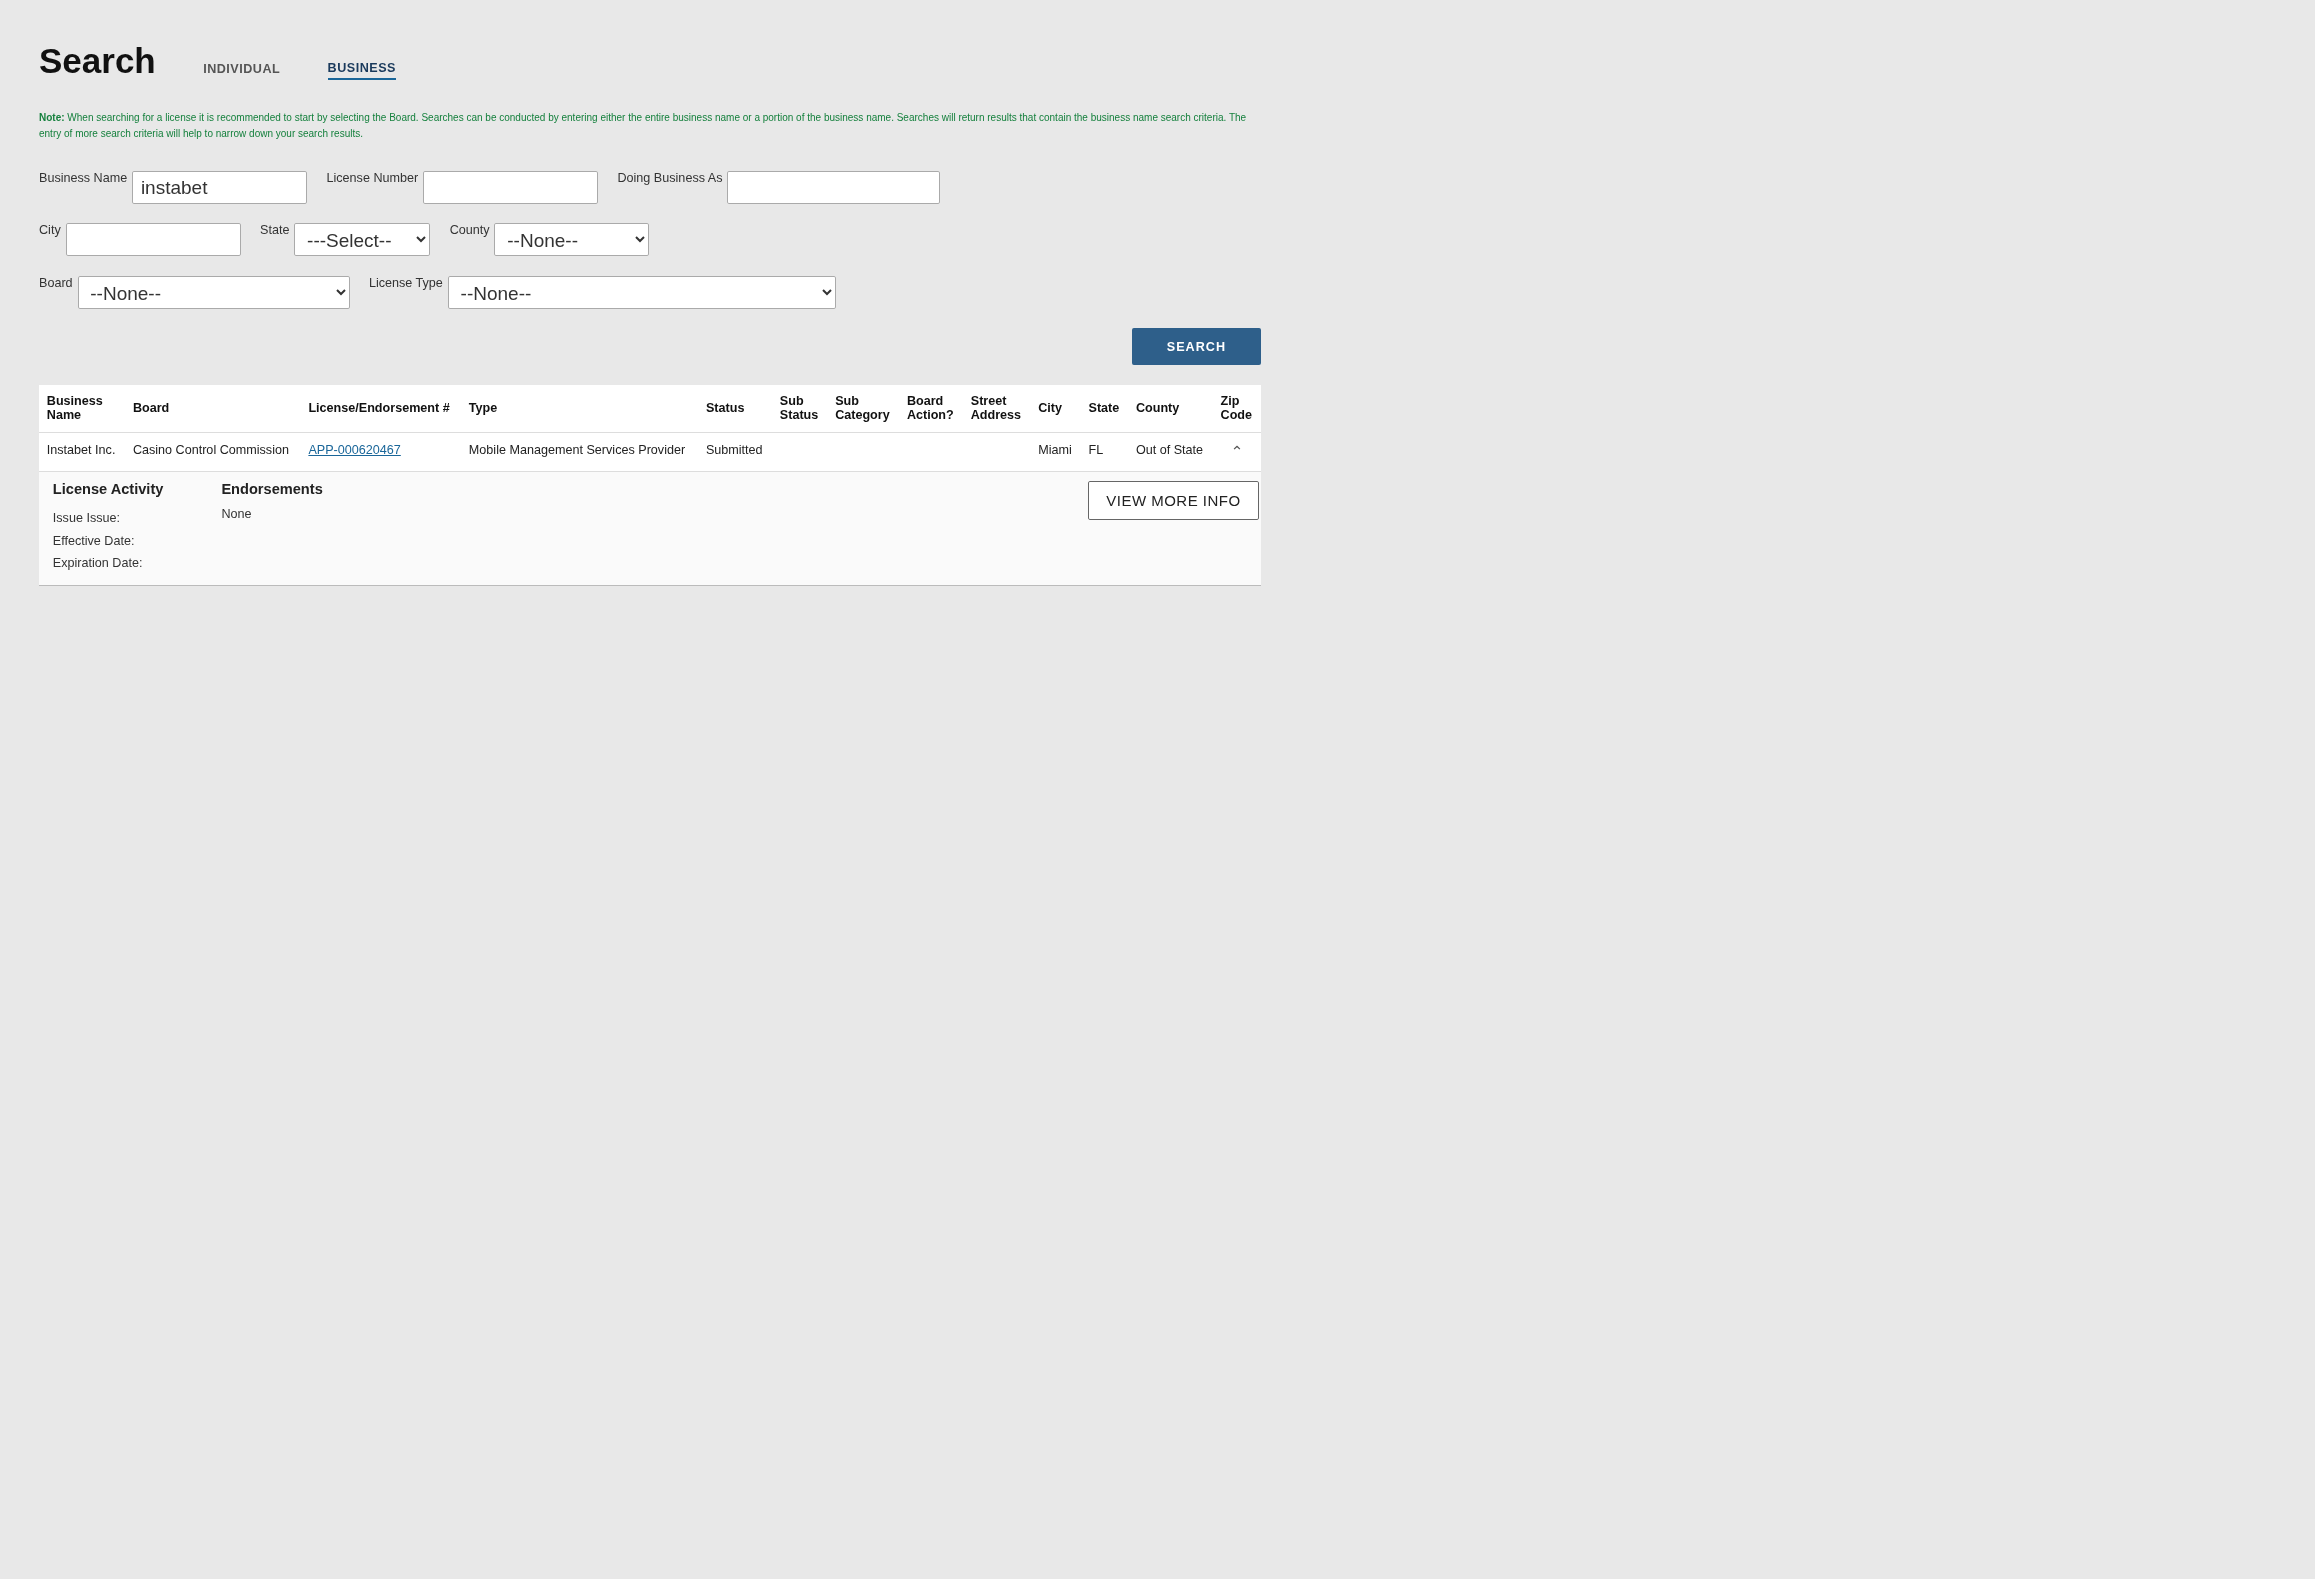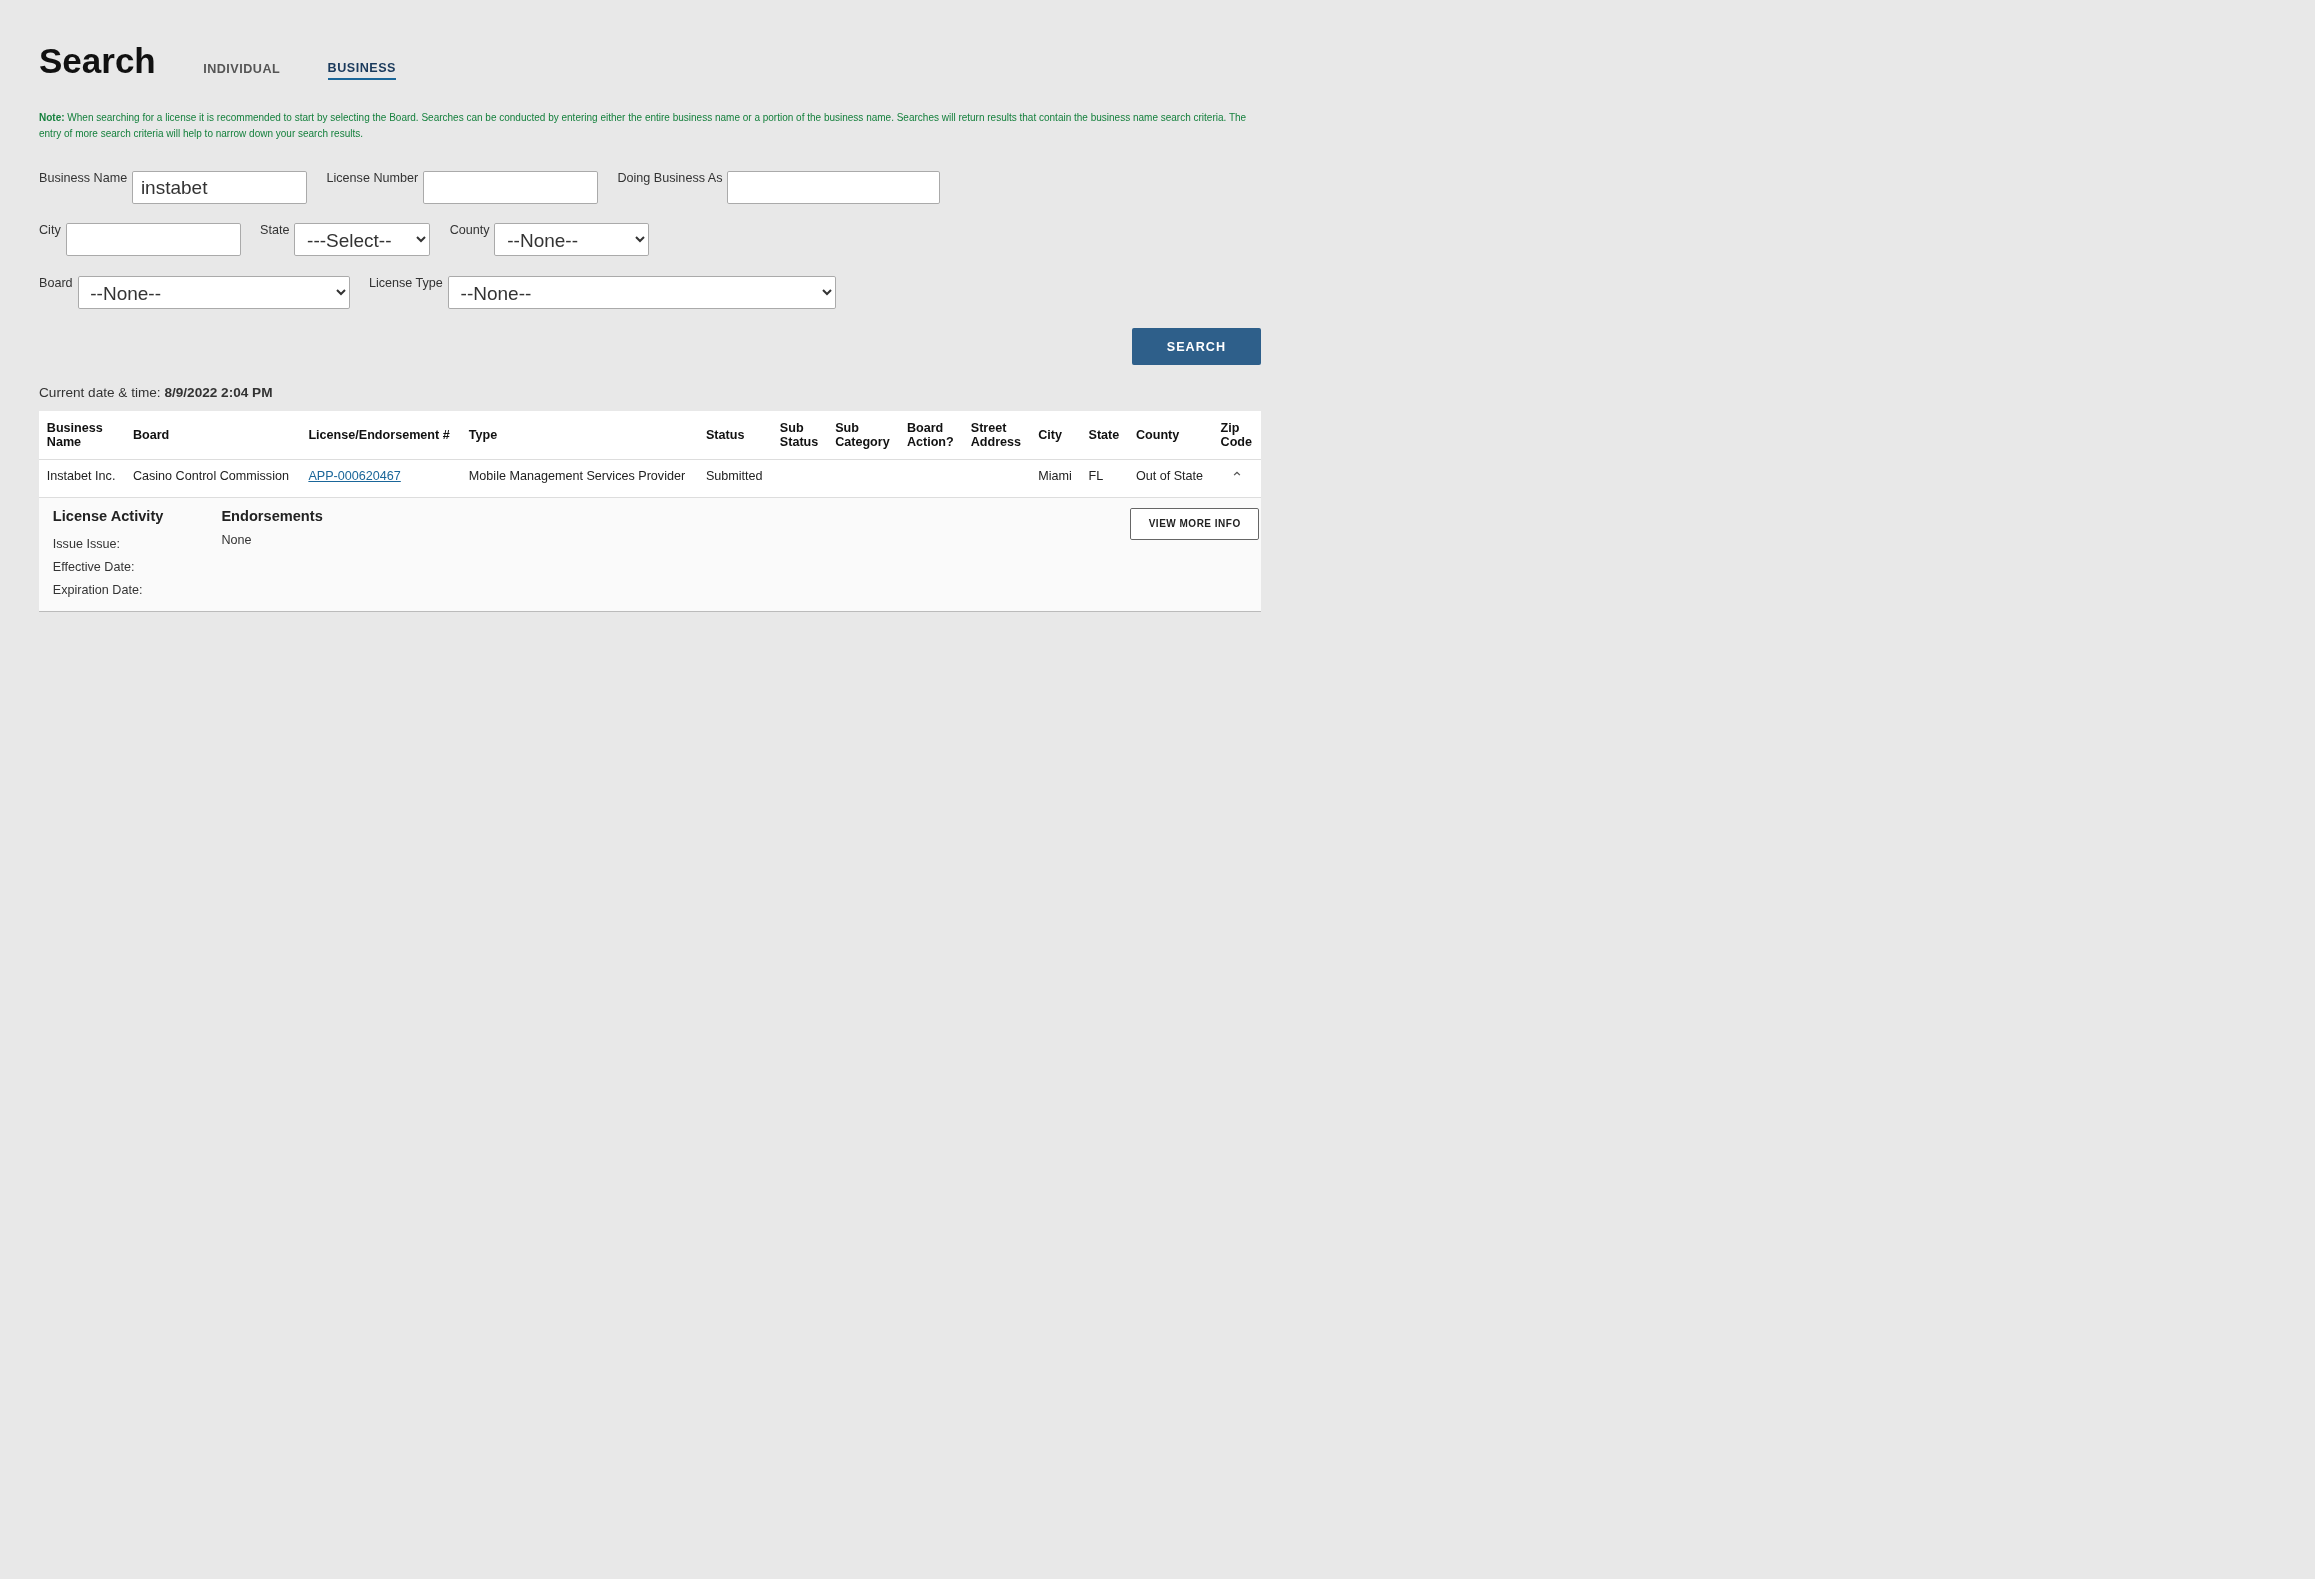--- a/index.html
+++ b/index.html
@@ -167,22 +167,22 @@
       font-weight: bold;
       margin-bottom: 9.7px;
     }
     .endorsements p {
       font-size: 12.6px;
       color: #333;
     }
     .view-more-btn {
       background: #fff;
       border: 1.5px solid #666;
-      font-size: 10px;
-      font-weight: bold;
+      font-size: 15px;
+      font-weight: normal;
       padding: 9.7px 17.5px;
       cursor: pointer;
       color: #222;
       letter-spacing: 0.5px;
       border-radius: 1.9px;
       white-space: nowrap;
     }
     .expand-arrow {
       font-size: 15.5px;
       color: #555;
@@ -277,24 +277,20 @@
           <option>--None--</option>
         </select>
       </div>
     </div>
   </div>
 
   <div class="search-btn-row">
     <button class="search-button">SEARCH</button>
   </div>
 
-  <div class="current-datetime">
-    <span>Current date &amp; time:</span>
-    <strong>8/9/2022 2:04 PM</strong>
-  </div>
 
   <table class="results-table">
     <thead>
       <tr>
         <th>Business<br>Name</th>
         <th>Board</th>
         <th>License/Endorsement #</th>
         <th>Type</th>
         <th>Status</th>
         <th>Sub<br>Status</th>

